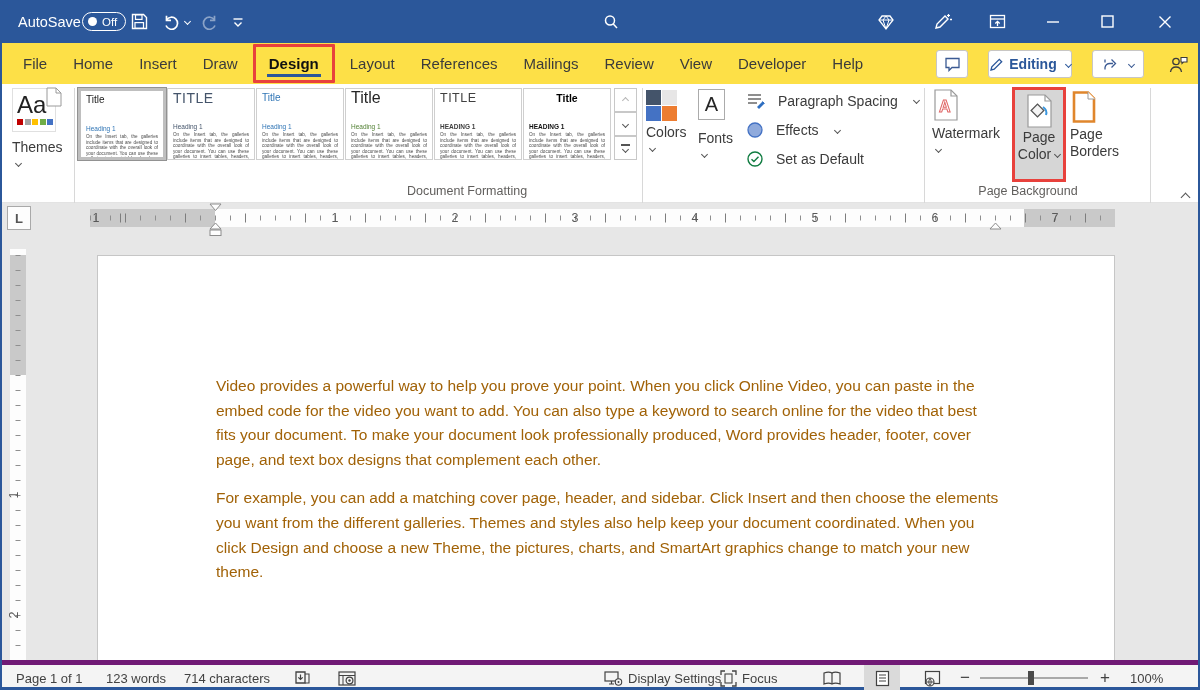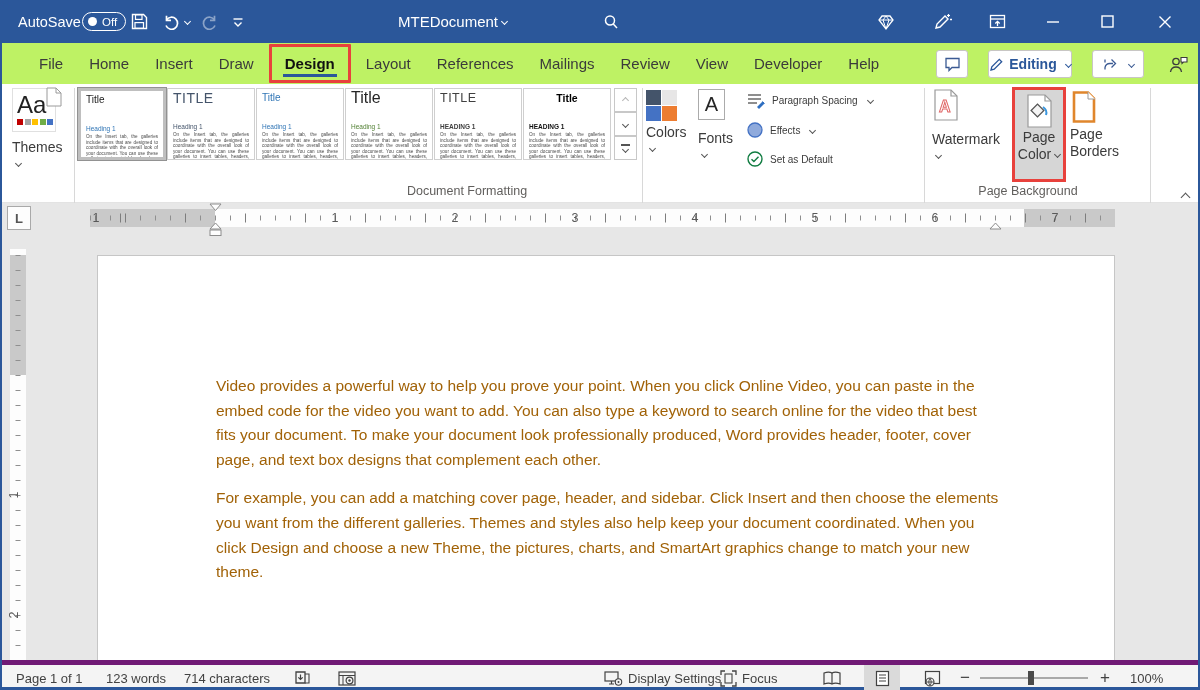--- a/index.html
+++ b/index.html
@@ -18,21 +18,21 @@
   .chev-up{transform:rotate(-135deg);vertical-align:-2px}
 
   
   #titlebar{position:absolute;left:-2px;right:-2px;top:0;height:43px;background:var(--blue);color:#fff}
   #titlebar .tb-item{position:absolute;top:0;height:43px;display:flex;align-items:center;color:#fff;font-size:14.5px}
   .toggle-pill{display:flex;align-items:center;gap:5px;border:1.5px solid #fff;border-radius:10px;height:19px;padding:0 8px 0 5px;font-size:11.5px}
   .toggle-dot{width:9px;height:9px;border-radius:50%;background:#fff}
   .dim{opacity:.45}
 
   
-  #tabrow{position:absolute;left:0;right:0;top:43px;height:41px;background:#bef264;display:flex;align-items:stretch;padding-left:24px}
+  #tabrow{position:absolute;left:0;right:0;top:43px;height:41px;background:#fde047;display:flex;align-items:stretch;padding-left:8px}
   .tab{position:relative;display:flex;align-items:center;padding:0 13px;font-size:15px;color:var(--ink);cursor:default;white-space:nowrap}
   .tab.active{color:#111;font-weight:700}
   .tab.active::after{content:"";position:absolute;left:11px;right:11px;bottom:3px;height:3px;background:var(--blue)}
   .red-box-tab{display:flex;align-items:stretch;border:3px solid var(--red);margin:1px 2px;border-radius:1px}
   .trbtn{position:absolute;top:7px;height:28px;display:flex;align-items:center;justify-content:center;gap:5px;border:1px solid #c8c6c4;border-radius:3px;background:#fff;font-size:14px;color:var(--blue)}
 
   
   #ribbon{position:absolute;left:0;right:0;top:84px;height:119px;background:#fff;border-bottom:1px solid #e3e3e3}
   .vdiv{position:absolute;top:4px;height:172px;width:1px;background:var(--divider)}
   .grp-label{position:absolute;top:100px;font-size:12.5px;color:#605e5c;white-space:nowrap;transform:translateX(-50%)}
@@ -52,21 +52,21 @@
   .g3 .gi-heading{color:#538135}
   .g4 .gi-title{font-size:12.5px;font-weight:300;color:#404040;letter-spacing:.5px}
   .g4 .gi-heading{color:#404040;font-weight:600}
   .g5 .gi-title{font-size:10.5px;font-weight:700;color:#000;text-align:center}
   .g5 .gi-heading{color:#111;font-weight:700}
   .gsbtn{position:absolute;left:612px;width:23px;height:24px;border:1px solid #c8c8c8;background:#fff;display:flex;align-items:center;justify-content:center;color:#555}
   .gsbtn .chev{margin-left:0}
 
   .colors-grid{display:grid;grid-template-columns:15px 15px;grid-template-rows:15px 15px;gap:1px}
   .fonts-box{width:27px;height:31px;border:1px solid #ababab;display:flex;align-items:center;justify-content:center;font-size:20px;color:#262626;background:#fff}
-  .inline-btn{position:absolute;display:flex;align-items:center;gap:6px;font-size:10px;color:var(--ink);white-space:nowrap}
+  .inline-btn{position:absolute;display:flex;align-items:center;gap:12px;font-size:14px;color:var(--ink);white-space:nowrap}
 
   .annot-pagecolor{position:absolute;left:1010px;top:3px;width:54px;height:95px;border:3px solid var(--red);background:#d6d6d6;display:flex;flex-direction:column;align-items:center;padding-top:3px}
   .pb-lines{font-size:14px;color:var(--ink);line-height:17px;text-align:center}
 
   
   #rulerrow{position:absolute;left:0;right:0;top:203px;height:40px;background:#e7e7e7}
   #tabsel{position:absolute;left:5px;top:3px;width:24px;height:24px;background:#fdfdfd;border:1px solid #a9a9a9;color:#555;font-weight:700;font-size:13px;display:flex;align-items:center;justify-content:center}
   #hruler{position:absolute;left:88px;top:6px;width:1025px;height:18px;background:#fdfdfd}
   #hruler .seg{position:absolute;top:0;height:18px;background:#c9c9c9}
   #hruler .ticks{position:absolute;left:0;right:0;top:50%;height:5px;transform:translateY(-50%);
@@ -130,24 +130,20 @@
             <path d="M14.5 3.8 V8.3 H10" fill="none" stroke="#fff" stroke-width="1.7"></path>
           </svg>
         </span>
     </div>
     <div class="tb-item" style="left:231px">
       <svg width="14" height="14" viewBox="0 0 14 14">
           <path d="M2.5 4h9" stroke="#fff" stroke-width="1.4" fill="none"></path>
           <path d="M3.5 7.5l3.5 3.5 3.5-3.5" stroke="#fff" stroke-width="1.4" fill="none"></path>
         </svg>
     </div>
-    <div class="tb-item" style="left:398px;font-size:15px">
-      <span>MTEDocument</span>
-        <span class="chev"></span>
-    </div>
     <div class="tb-item" style="left:602px">
       <span>
           <svg width="18" height="18" viewBox="0 0 18 18">
             <circle cx="8" cy="7.5" r="4.5" fill="none" stroke="#fff" stroke-width="1.5"></circle>
             <path d="M11.3 11 L15 15" stroke="#fff" stroke-width="1.5"></path>
           </svg>
         </span>
     </div>
     <div class="tb-item" style="left:876px">
       <svg width="20" height="20" viewBox="0 0 20 20">
@@ -341,21 +337,21 @@
     <div class="vdiv" style="left:922px"></div>
 
     <div class="bigbtn" style="left:930px;top:4px;width:76px">
       <span>
           <svg width="28" height="34" viewBox="0 0 28 34">
             <path d="M3 2h16l6 6v24H3z" fill="#fff" stroke="#9a9a9a" stroke-width="1.2"></path>
             <path d="M19 2v6h6" fill="none" stroke="#9a9a9a" stroke-width="1.2"></path>
             <text x="7" y="24" font-size="16" font-weight="bold" fill="none" stroke="#e06666" stroke-width="1" font-family="Liberation Sans,sans-serif">A</text>
           </svg>
         </span>
-      <span class="rbn-label" style="margin-top:9px">Watermark</span>
+      <span class="rbn-label" style="margin-top:3px">Watermark</span>
       <span class="chev" style="margin-top:6px;color:#555"></span>
     </div>
     <div class="annot-pagecolor">
       <span>
           <svg width="30" height="36" viewBox="0 0 30 36">
             <path d="M4 2h17l6 6v26H4z" fill="#fff" stroke="#9a9a9a" stroke-width="1.2"></path>
             <path d="M21 2v6h6" fill="none" stroke="#9a9a9a" stroke-width="1.2"></path>
             <rect x="9" y="13" width="9" height="9" transform="rotate(-45 13.5 17.5)" fill="#f5f5f5" stroke="#555" stroke-width="1.3"></rect>
             <path d="M19 14c3 2 4 5 3 8" fill="none" stroke="#3a96dd" stroke-width="2"></path>
           </svg>

